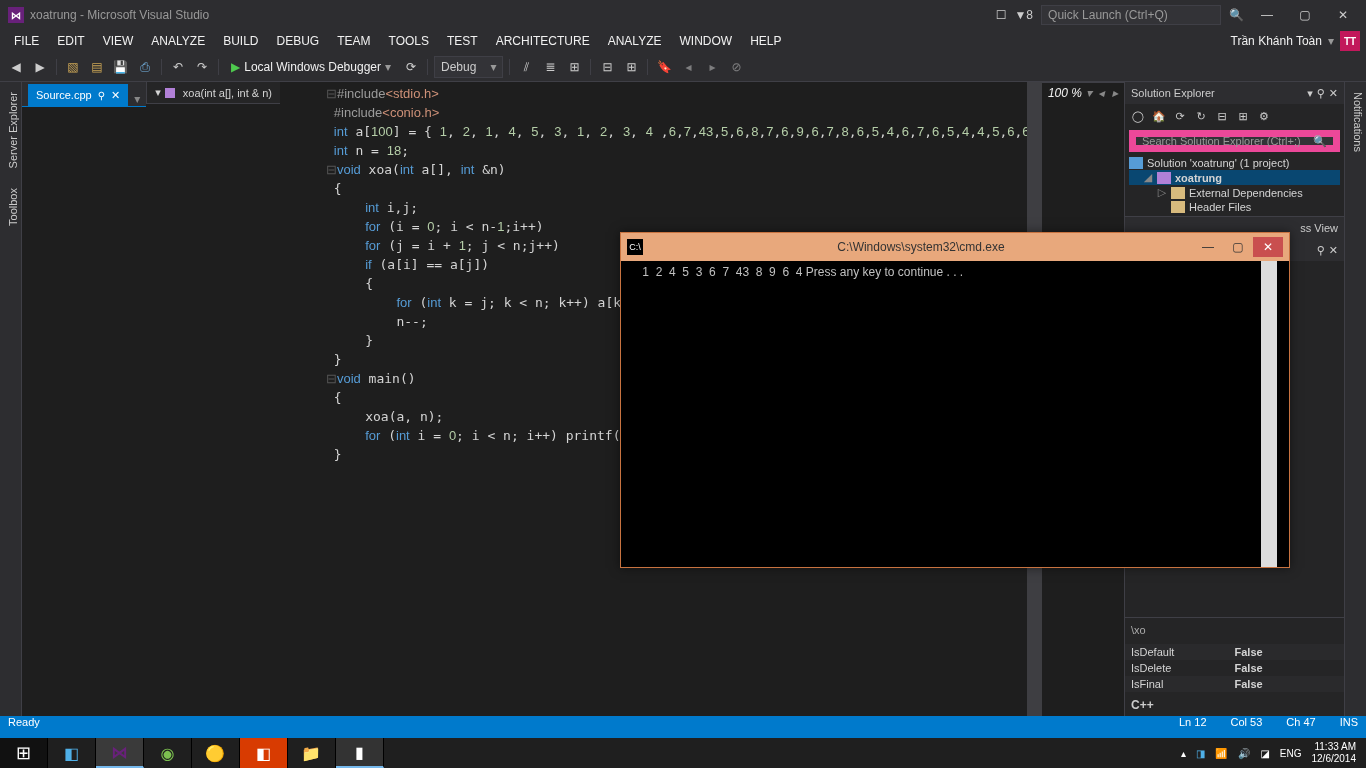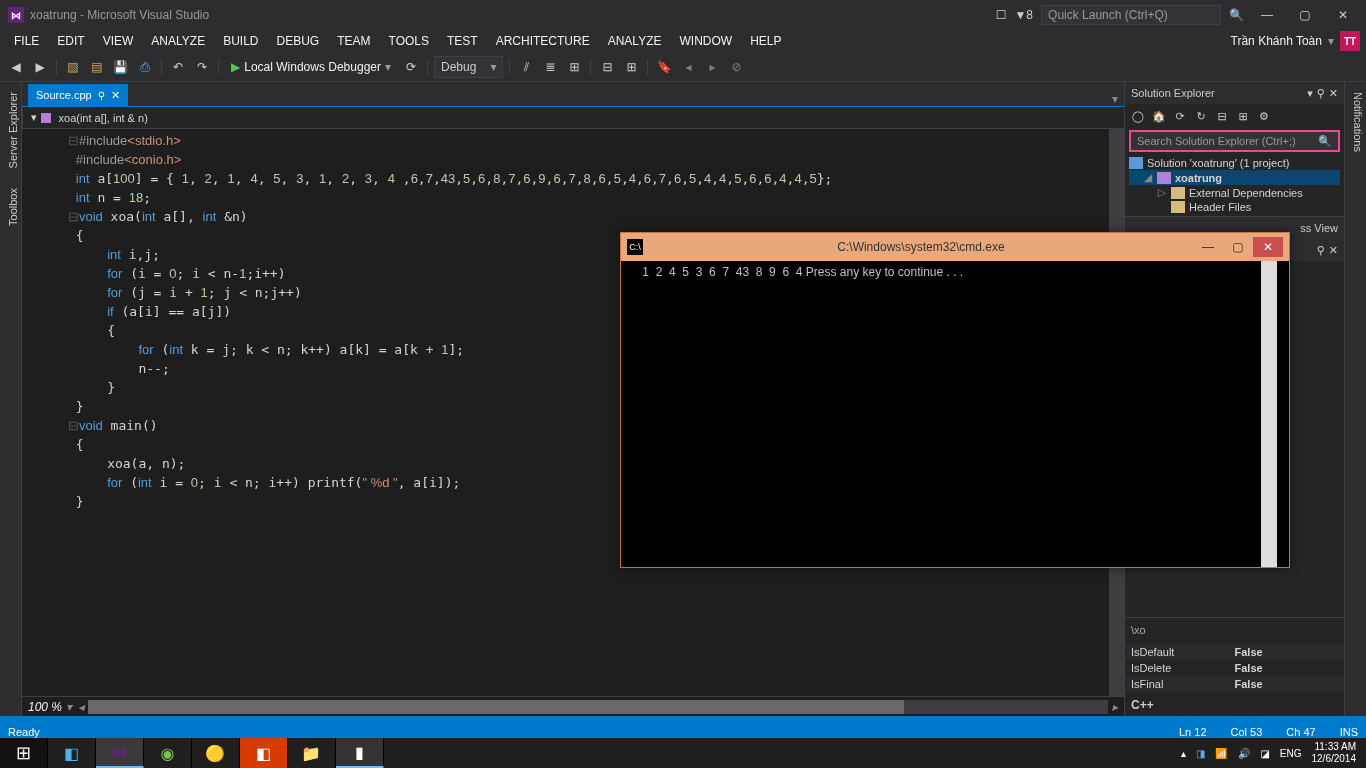--- a/index.html
+++ b/index.html
@@ -18,21 +18,21 @@
 .tb-btn { width: 20px; height: 20px; display: flex; align-items: center; justify-content: center; color: #cccccc; cursor: pointer; font-size: 12px; }
 .tb-sep { width: 1px; height: 16px; background: #3f3f46; margin: 0 2px; }
 .debugger-btn { display: flex; align-items: center; gap: 4px; padding: 0 6px; height: 22px; color: #f1f1f1; cursor: pointer; }
 .play-icon { color: #4ec94e; }
 .config-dd { height: 22px; background: #333337; border: 1px solid #3f3f46; padding: 0 6px; display: flex; align-items: center; color: #ccc; }
 .main-area { display: flex; height: calc(100% - 30px - 22px - 30px - 22px - 30px); }
 .left-rail { width: 22px; background: #2d2d30; border-right: 1px solid #3f3f46; writing-mode: vertical-lr; display: flex; padding: 6px 0; gap: 12px; color: #ccc; font-size: 11px; }
 .left-rail .rail-tab { transform: rotate(180deg); cursor: pointer; padding: 4px 2px; }
 .right-rail { width: 22px; background: #2d2d30; border-left: 1px solid #3f3f46; writing-mode: vertical-rl; display: flex; padding: 6px 0; color: #ccc; font-size: 11px; }
 .right-rail .rail-tab { cursor: pointer; padding: 4px 2px; }
-.editor-area { flex: 1; display: flex; flex-direction: column; background: #1e1e1e; min-width: 0; }
+.editor-area { flex: 1; display: flex; background: #1e1e1e; min-width: 0; }
 .tabstrip { height: 25px; background: #2d2d30; display: flex; align-items: flex-end; padding-left: 6px; border-bottom: 1px solid #007acc; }
 .editor-tab { height: 22px; background: #007acc; color: #fff; padding: 0 8px; display: flex; align-items: center; gap: 6px; font-size: 11px; }
 .editor-tab .close { cursor: pointer; }
 .context-bar { height: 22px; background: #252526; display: flex; align-items: center; border-bottom: 1px solid #3f3f46; color: #d4d4d4; font-size: 11px; }
 .context-bar .ctx { flex: 1; padding: 0 8px; display: flex; align-items: center; }
 .context-bar .ctxsep { width: 1px; background: #3f3f46; align-self: stretch; }
 .context-bar .ctx2 { flex: 1; padding: 0 8px; display: flex; align-items: center; gap: 4px; }
 .cube { width: 10px; height: 10px; background: #b180d7; margin-right: 4px; }
 .code-container { flex: 1; display: flex; overflow: hidden; position: relative; }
 .gutter { width: 40px; background: #1e1e1e; }
@@ -44,39 +44,39 @@
 .outline { color: #555; }
 .vscroll { width: 15px; background: #3e3e42; }
 .zoom-bar { height: 20px; background: #1e1e1e; display: flex; align-items: center; padding: 0 6px; border-top: 1px solid #3f3f46; font-style: italic; }
 .hscroll { flex: 1; height: 14px; background: #3e3e42; margin: 0 4px; position: relative; }
 .hscroll-thumb { position: absolute; left: 0; top: 0; bottom: 0; width: 80%; background: #686868; }
 .sidebar { width: 220px; background: #252526; display: flex; flex-direction: column; border-left: 1px solid #3f3f46; }
 .panel-header { height: 22px; background: #2d2d30; display: flex; align-items: center; padding: 0 6px; color: #ccc; font-size: 11px; }
 .panel-header-right { margin-left: auto; display: flex; gap: 4px; }
 .panel-toolbar { height: 24px; display: flex; align-items: center; padding: 0 4px; gap: 3px; }
 .ptb-btn { width: 18px; height: 18px; display: flex; align-items: center; justify-content: center; color: #ccc; font-size: 11px; cursor: pointer; }
-.search-sol { height: 22px; margin: 2px 4px; background: #333337; border: 2px solid #ec4899; color: #999; display: flex; align-items: center; padding: 0 6px; font-size: 11px; }
+.search-sol { height: 22px; margin: 2px 4px; background: #333337; border: 7px solid #ec4899; color: #999; display: flex; align-items: center; padding: 0 6px; font-size: 11px; }
 .tree { padding: 2px 4px; font-size: 11px; color: #d4d4d4; }
 .tree-item { display: flex; align-items: center; padding: 1px 0; gap: 4px; cursor: pointer; }
 .tree-item.selected { background: #094771; }
 .tree-indent1 { padding-left: 14px; }
 .tree-indent2 { padding-left: 28px; }
 .tw { color: #888; width: 10px; text-align: center; }
 .sln-icon { width: 14px; height: 12px; background: #569cd6; }
 .proj-icon { width: 14px; height: 12px; background: #b180d7; }
 .fold-icon { width: 14px; height: 12px; background: #d7ba7d; }
 .cv-panel { flex: 1; border-top: 1px solid #3f3f46; display: flex; flex-direction: column; }
 .props-list { padding: 2px 0; font-size: 11px; }
 .prop-row { display: flex; padding: 2px 6px; align-items: flex-end; }
 .prop-row:nth-child(odd){ background: #2a2a2c; }
 .prop-name { flex: 1; color: #d4d4d4; }
 .prop-val { flex: 1; color: #d4d4d4; font-weight: bold; }
 .path-box { padding: 6px; color: #aaa; font-size: 11px; border-top: 1px solid #3f3f46; margin-top: auto; }
 .cat-head { padding: 4px 6px; font-weight: bold; color: #ccc; }
-.statusbar { height: 22px; background: #007acc; display: flex; align-items: flex-end; color: #fff; font-size: 11px; padding: 0 8px; gap: 16px; }
+.statusbar { height: 22px; background: #007acc; display: flex; align-items: flex-start; color: #fff; font-size: 11px; padding: 0 8px; gap: 16px; }
 .statusbar .right { margin-left: auto; display: flex; gap: 24px; }
 .taskbar { height: 30px; background: #1f1f1f; display: flex; align-items: center; }
 .task-item { width: 48px; height: 30px; display: flex; align-items: center; justify-content: center; border-right: 1px solid #000; font-size: 16px; }
 .task-item.active { background: #3a3a3a; border-bottom: 2px solid #76b9ed; }
 .tray { margin-left: auto; display: flex; align-items: center; gap: 10px; padding: 0 10px; color: #fff; font-size: 10px; }
 .tray .time { text-align: right; line-height: 12px; }
 
 .cmd-window { position: absolute; left: 620px; top: 232px; width: 670px; height: 336px; background: #e8a87c; border: 1px solid #c87340; box-shadow: 0 0 10px rgba(0,0,0,0.5); display: flex; flex-direction: column; }
 .cmd-title { height: 28px; display: flex; align-items: center; background: #e8a87c; padding: 0 6px; color: #333; font-size: 12px; }
 .cmd-title .cmd-icon { width: 16px; height: 16px; background: #000; margin-right: 6px; display:flex;align-items:center;justify-content:center;color:#fff;font-size:9px; }

